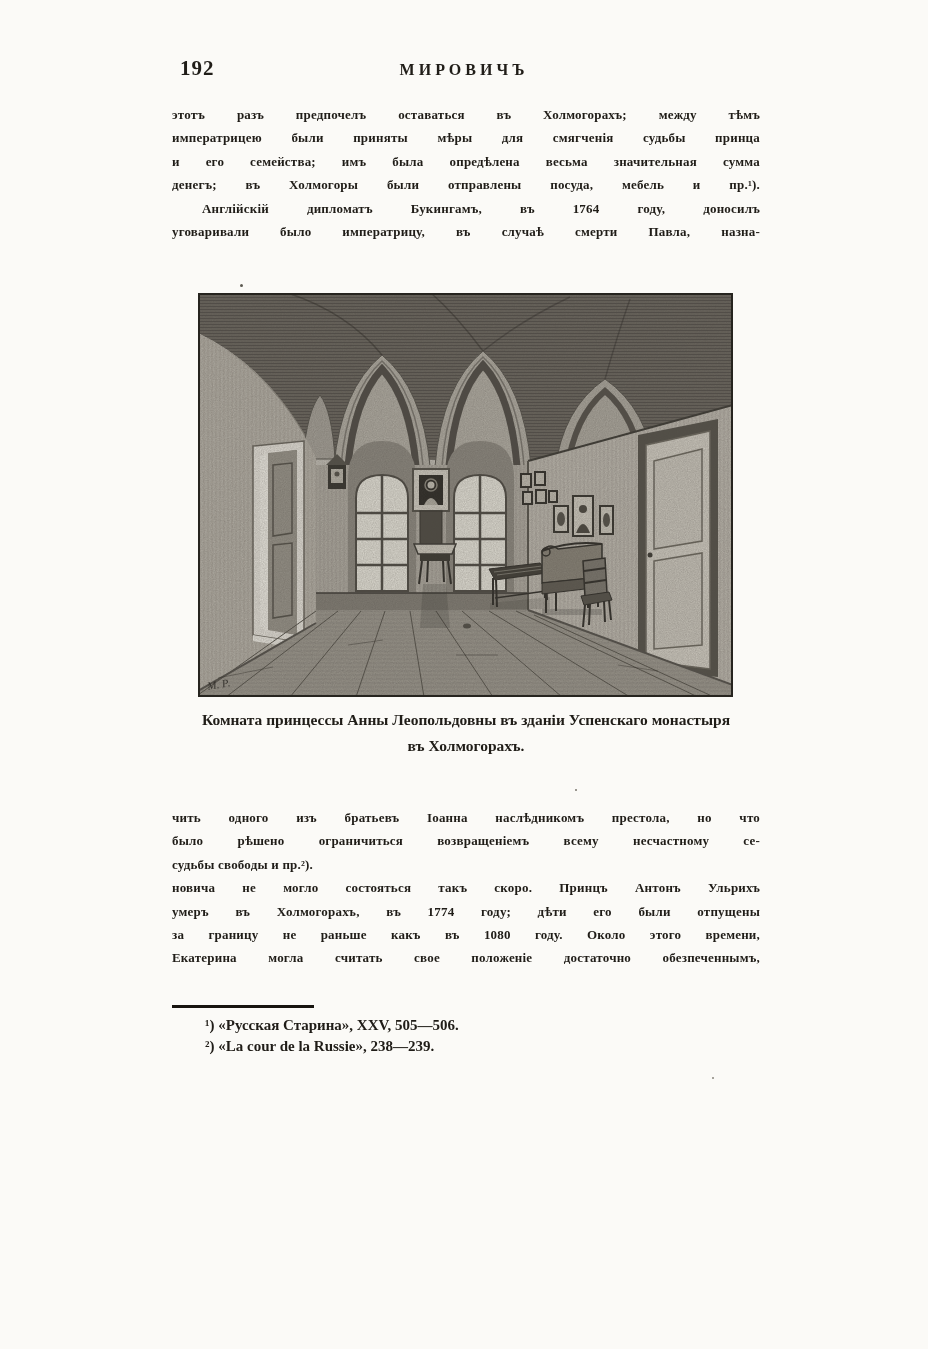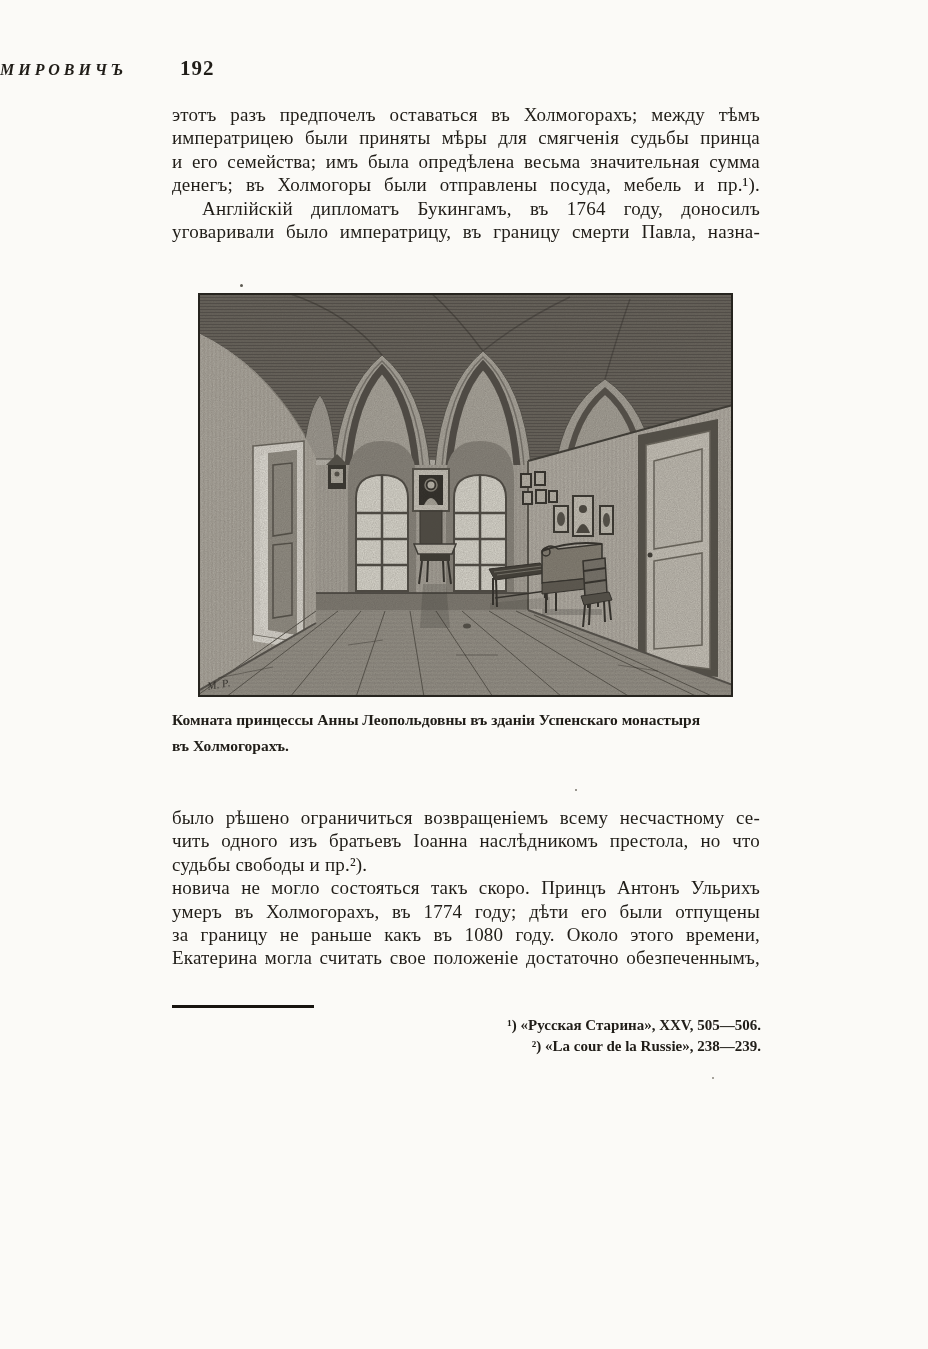--- a/index.html
+++ b/index.html
@@ -10,68 +10,68 @@
   }
   .page{
     position:absolute;inset:0;background:#fbfaf7;color:#201d18;
     overflow:hidden;
   }
   .pageno{
     position:absolute;left:172px;top:56px;
     font-size:21px;font-weight:bold;letter-spacing:1px;margin-left:8px;
   }
   .running-title{
-    position:absolute;left:0;right:0;top:61px;
-    font-size:16px;font-weight:bold;letter-spacing:4px;font-style:italic;
+    position:absolute;left:0;right:0;top:61px;text-align:center;
+    font-size:16px;font-weight:bold;letter-spacing:4px;
   }
   .body-block{position:absolute;left:172px;width:588px;}
   #body-top{top:103px;}
   #body-bottom{top:806px;}
   .line{
-    font-size:19px;font-weight:normal;line-height:23.4px;height:23.4px;
+    font-size:13px;font-weight:bold;line-height:23.4px;height:23.4px;
     text-align:justify;text-align-last:justify;letter-spacing:0.2px;
     overflow:visible;white-space:normal;
   }
   .line.ind{padding-left:30px;}
   .line.short{text-align-last:left;}
   figure.engraving{
     position:absolute;left:198px;top:293px;width:535px;height:404px;margin:0;
   }
   .cap{
-    position:absolute;left:172px;width:588px;text-align:left;font-weight:bold;
+    position:absolute;left:172px;width:588px;text-align:center;font-weight:bold;
   }
   #cap1{top:711px;font-size:15.5px;}
   #cap2{top:737px;font-size:15.5px;}
   #cap-credit{top:762px;font-size:14px;}
   .footrule{
     position:absolute;left:172px;top:1005px;width:142px;height:3px;
     background:#17140f;
   }
   .footnotes{position:absolute;left:205px;top:1015px;width:556px;}
-  .fn{font-size:15px;font-weight:bold;line-height:20.5px;height:20.5px;text-align:right;}
+  .fn{font-size:15px;font-weight:bold;line-height:20.5px;height:20.5px;text-align:left;}
   .speck{position:absolute;border-radius:50%;background:#5d5a52;}
   #speck1{left:240px;top:284px;width:3px;height:3px;}
   #speck2{left:575px;top:789px;width:2px;height:2px;background:#7a766e;}
   #speck3{left:712px;top:1077px;width:2px;height:2px;background:#8a867e;}
 </style>
 </head>
 <body>
 
 <div class="page">
 
   <div class="pageno">192</div>
   <div class="running-title">МИРОВИЧЪ</div>
 
   <div class="body-block" id="body-top">
     <div class="line j">этотъ разъ предпочелъ оставаться въ Холмогорахъ; между тѣмъ</div>
     <div class="line j">императрицею были приняты мѣры для смягченія судьбы принца</div>
     <div class="line j">и его семейства; имъ была опредѣлена весьма значительная сумма</div>
     <div class="line j">денегъ; въ Холмогоры были отправлены посуда, мебель и пр.¹).</div>
     <div class="line j ind">Англійскій дипломатъ Букингамъ, въ 1764 году, доносилъ</div>
-    <div class="line j">уговаривали было императрицу, въ границу смерти Павла, назна-</div>
+    <div class="line j">уговаривали было императрицу, въ случаѣ смерти Павла, назна-</div>
   </div>
 
   <figure class="engraving">
     <svg width="535" height="404" viewBox="0 0 535 404" aria-hidden="false">
       <defs>
         <pattern id="pV" width="4" height="6" patternUnits="userSpaceOnUse">
           <path d="M2,0 V6" stroke="rgba(45,42,36,0.10)" stroke-width="1"></path>
         </pattern>
         <pattern id="pH" width="6" height="3" patternUnits="userSpaceOnUse">
           <path d="M0,1.5 H6" stroke="rgba(25,23,20,0.28)" stroke-width="1"></path>
@@ -254,22 +254,22 @@
 
       <rect width="535" height="404" filter="url(#grain)" opacity="0.55"></rect>
       <rect x="1" y="1" width="533" height="402" fill="none" stroke="#26241f" stroke-width="2"></rect>
     </svg>
   </figure>
 
   <div class="cap" id="cap1">Комната принцессы Анны Леопольдовны въ зданіи Успенскаго монастыря</div>
   <div class="cap" id="cap2">въ Холмогорахъ.</div>
 
   <div class="body-block" id="body-bottom">
+    <div class="line j">чить одного изъ братьевъ Іоанна наслѣдникомъ престола, но что</div>
     <div class="line j">было рѣшено ограничиться возвращеніемъ всему несчастному се-</div>
-    <div class="line j">чить одного изъ братьевъ Іоанна наслѣдникомъ престола, но что</div>
     <div class="line short">судьбы свободы и пр.²).</div>
     <div class="line j">новича не могло состояться такъ скоро. Принцъ Антонъ Ульрихъ</div>
     <div class="line j">умеръ въ Холмогорахъ, въ 1774 году; дѣти его были отпущены</div>
     <div class="line j">за границу не раньше какъ въ 1080 году. Около этого времени,</div>
     <div class="line j">Екатерина могла считать свое положеніе достаточно обезпеченнымъ,</div>
   </div>
 
   <div class="footrule"></div>
   <div class="footnotes">
     <div class="fn">¹) «Русская Старина», XXV, 505—506.</div>

